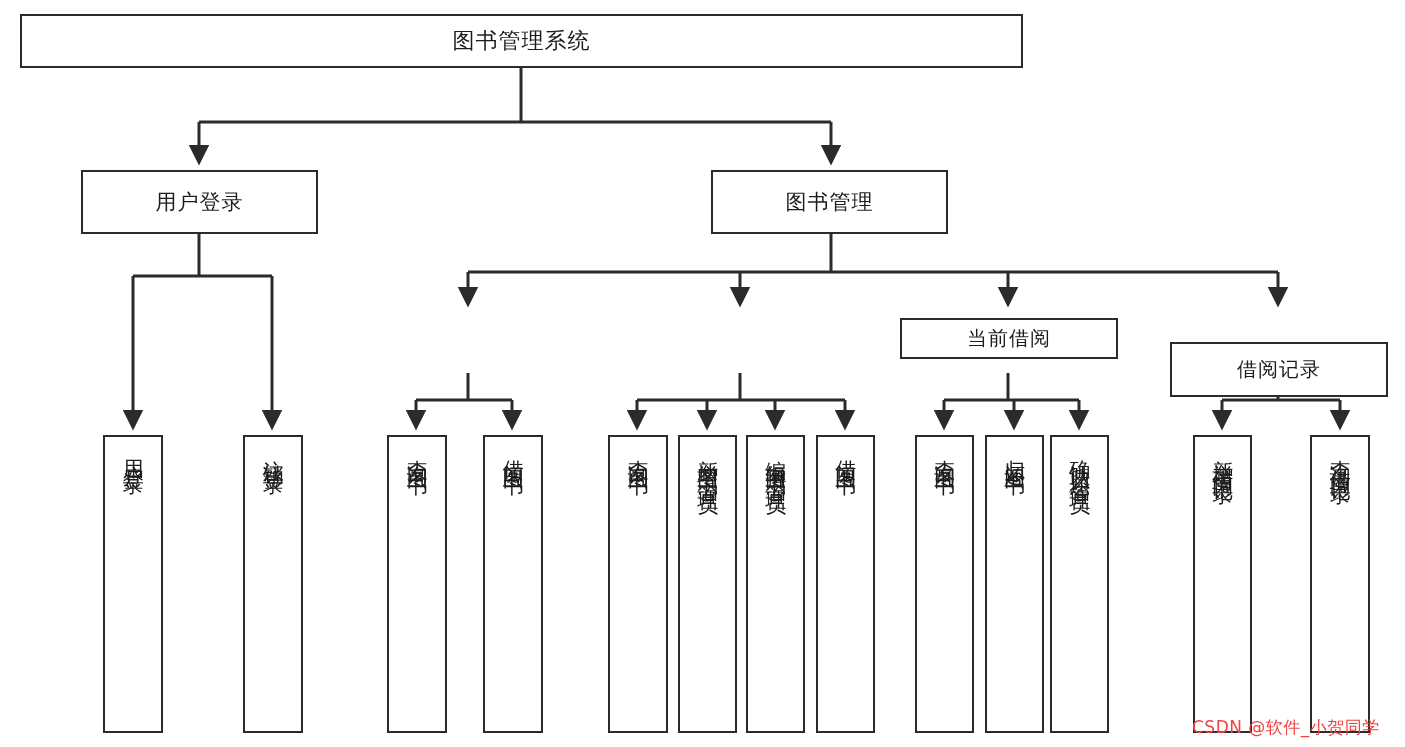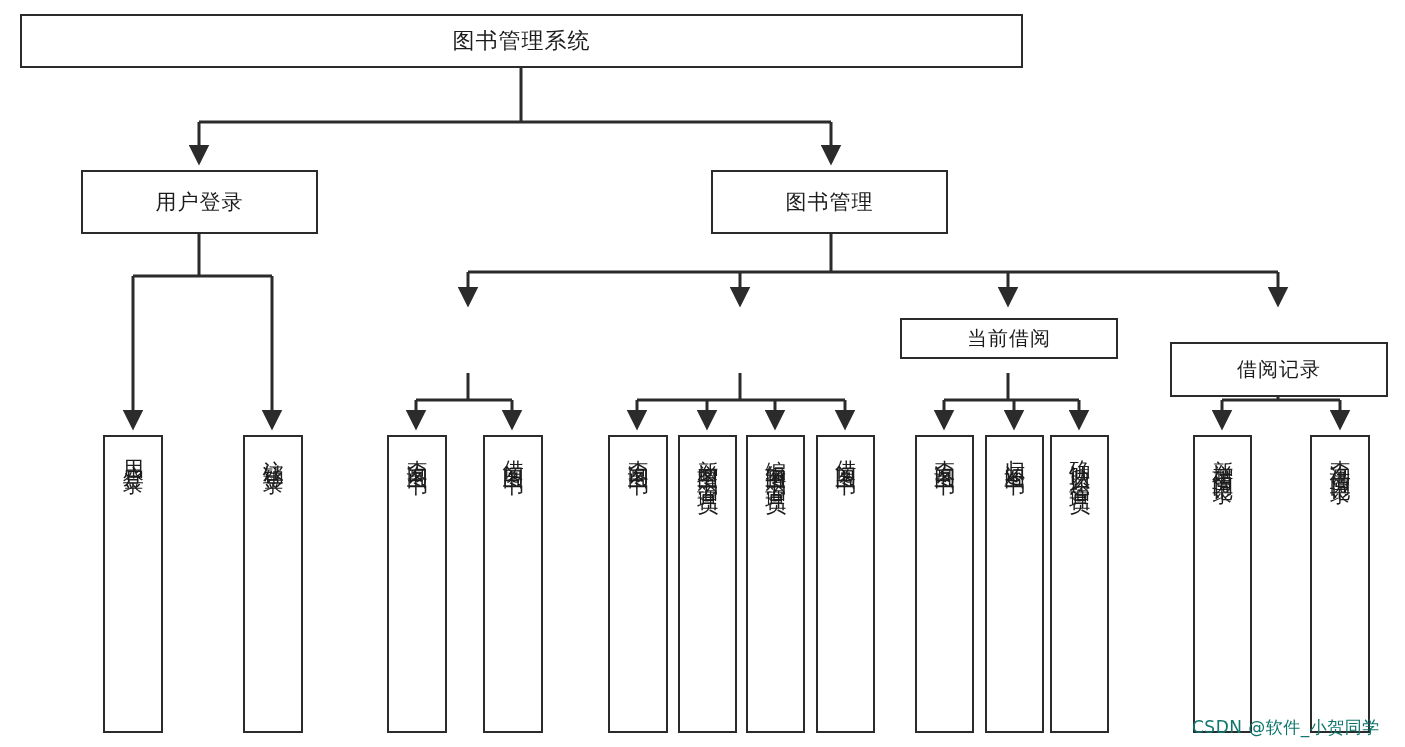--- a/index.html
+++ b/index.html
@@ -65,21 +65,21 @@
     text-orientation: upright;
     font-size: 21px;
     line-height: 1.08;
     letter-spacing: 5px;
     white-space: nowrap;
     text-align: left;
   }
   .watermark {
     position: absolute;
     font-size: 17px;
-    color: #0f766e;
+    color: #ef4444;
     white-space: nowrap;
     letter-spacing: 0.5px;
     text-align: right;
   }
 </style>
 </head>
 <body>
 
 <div id="canvas">
 

